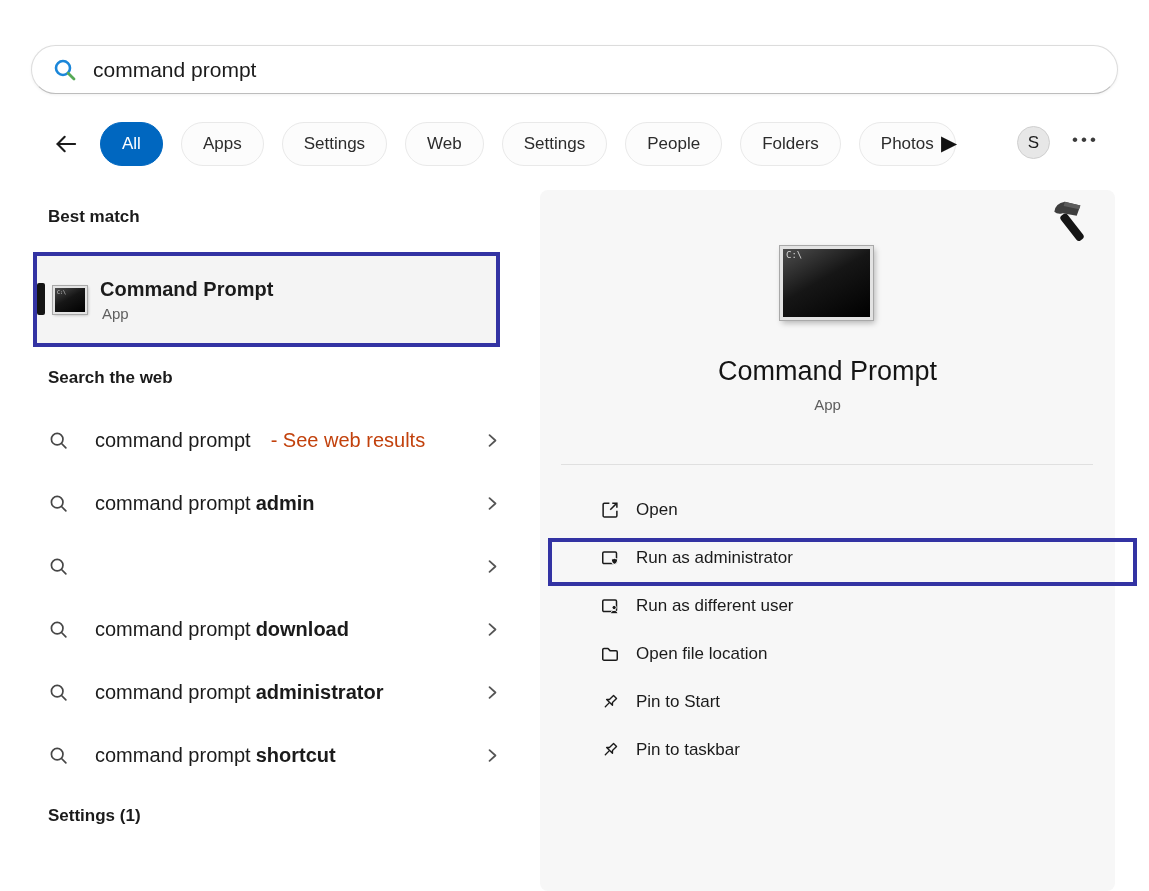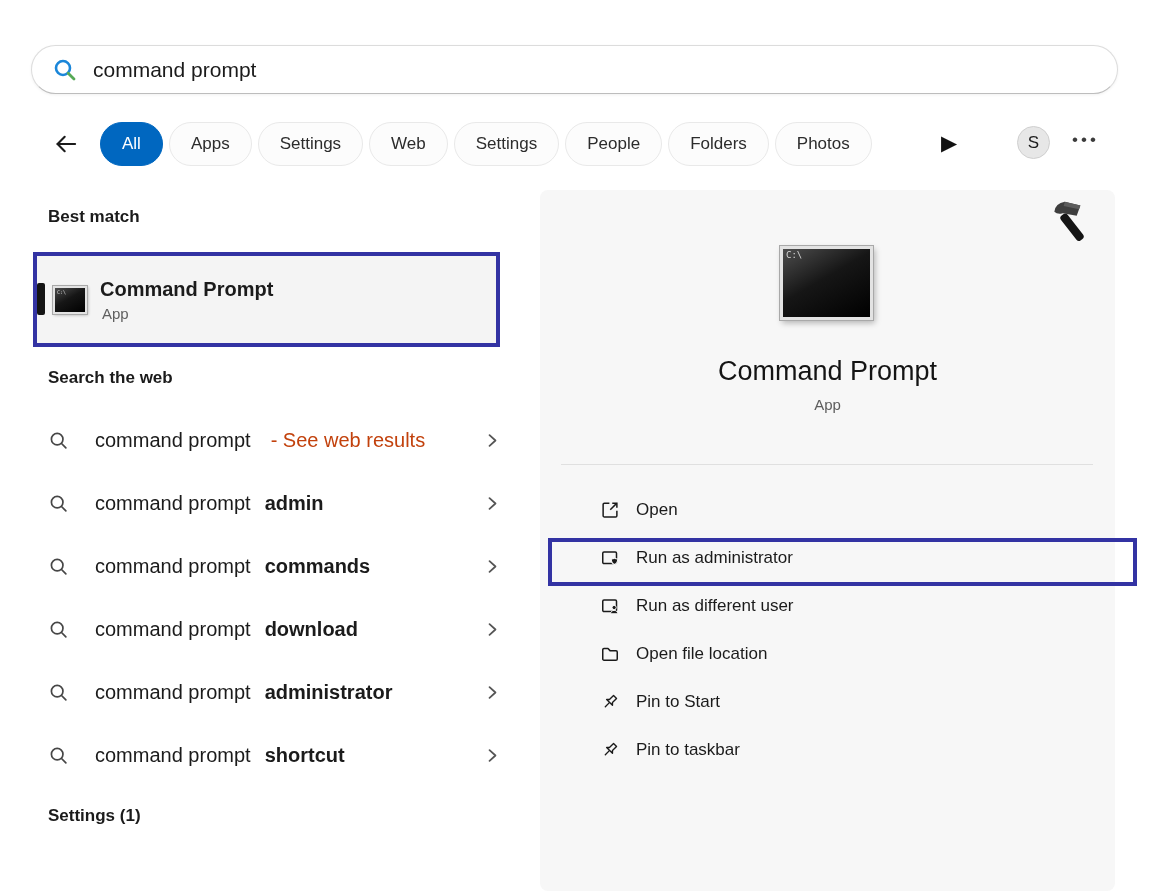--- a/index.html
+++ b/index.html
@@ -21,21 +21,21 @@
   .searchbar svg{flex:0 0 auto;margin-right:15px}
   .searchbar input{
     flex:1;border:none;outline:none;background:transparent;
     font-family:"Liberation Sans",sans-serif;font-size:21px;color:#1b1b1b;
   }
 
   
   .filters{left:0;top:120px;width:1149px;height:46px}
   .back-btn{position:absolute;left:50px;top:8px;width:32px;height:32px;
     display:flex;align-items:center;justify-content:center;color:#1b1b1b;cursor:pointer}
-  .tabs{position:absolute;left:100px;top:1px;display:flex;gap:6px;align-items:center;height:45px}
+  .tabs{position:absolute;left:100px;top:1px;display:flex;gap:18px;align-items:center;height:45px}
   .tab{
     height:44px;padding:0 21px;border-radius:22px;
     background:#fcfcfc;border:1px solid #e9e9e9;color:#2c2c2c;
     display:flex;align-items:center;font-size:17px;cursor:pointer;white-space:nowrap;
   }
   .tab.active{background:var(--accent,#0067c0);border-color:var(--accent,#0067c0);color:#fff}
   .play-btn{position:absolute;left:941px;top:9px;font-size:21px;color:#111;cursor:pointer;line-height:28px}
   .avatar{
     position:absolute;left:1017px;top:6px;width:33px;height:33px;border-radius:50%;
     background:#e7e7e7;border:1px solid #cfcfcf;display:flex;align-items:center;justify-content:center;
@@ -71,21 +71,21 @@
   }
   .cmd-win.small{width:34px;height:28px;border-width:2px;margin-left:16px;box-shadow:1px 1px 3px rgba(0,0,0,.3)}
   .cmd-win.small .cmd-prompt{font-size:5px;line-height:6px;top:1px;left:2px}
   .cmd-win.big{position:absolute;left:240px;top:56px;width:93px;height:74px}
 
   
   .suggestions{position:absolute;left:48px;top:409px;width:456px}
   .srow{height:63px;display:flex;align-items:center;position:relative;cursor:pointer}
   .srow .mag{width:21px;height:21px;margin-right:26px;color:#464646;flex:0 0 auto}
   .stext{font-size:20px;color:#1b1b1b;white-space:nowrap}
-  .stext .bold{font-weight:700;margin-left:14px}
+  .stext .bold{font-weight:700;margin-left:5px}
   .stext .muted{color:#c2410c;margin-left:20px}
   .stext .bold:empty,.stext .muted:empty{display:none}
   .chev{position:absolute;right:2px;top:22px;width:19px;height:19px;color:#555}
 
   
   .rpanel{
     position:absolute;left:540px;top:190px;width:575px;height:701px;
     background:var(--panel,#f7f7f7);border-radius:8px;
   }
   .r-title{position:absolute;left:0;top:166px;width:100%;text-align:center;font-size:27px;color:#141414}
@@ -173,21 +173,20 @@
     <span class="stext"><span>command prompt</span><span class="bold">admin</span></span>
     <svg class="chev" viewBox="0 0 16 16">
         <path d="M5.5 3.5 10.5 8 5.5 12.5" fill="none" stroke="currentColor" stroke-width="1.5" stroke-linecap="round" stroke-linejoin="round"></path>
       </svg>
   </div>
   <div class="srow">
     <svg class="mag" viewBox="0 0 16 16">
         <circle cx="7" cy="7" r="4.4" fill="none" stroke="currentColor" stroke-width="1.3"></circle>
         <line x1="10.3" y1="10.3" x2="13.6" y2="13.6" stroke="currentColor" stroke-width="1.3" stroke-linecap="round"></line>
       </svg>
-    <span class="stext"><span>command prompt</span><span class="bold">commands</span></span>
     <svg class="chev" viewBox="0 0 16 16">
         <path d="M5.5 3.5 10.5 8 5.5 12.5" fill="none" stroke="currentColor" stroke-width="1.5" stroke-linecap="round" stroke-linejoin="round"></path>
       </svg>
   </div>
   <div class="srow">
     <svg class="mag" viewBox="0 0 16 16">
         <circle cx="7" cy="7" r="4.4" fill="none" stroke="currentColor" stroke-width="1.3"></circle>
         <line x1="10.3" y1="10.3" x2="13.6" y2="13.6" stroke="currentColor" stroke-width="1.3" stroke-linecap="round"></line>
       </svg>
     <span class="stext"><span>command prompt</span><span class="bold">download</span></span>

